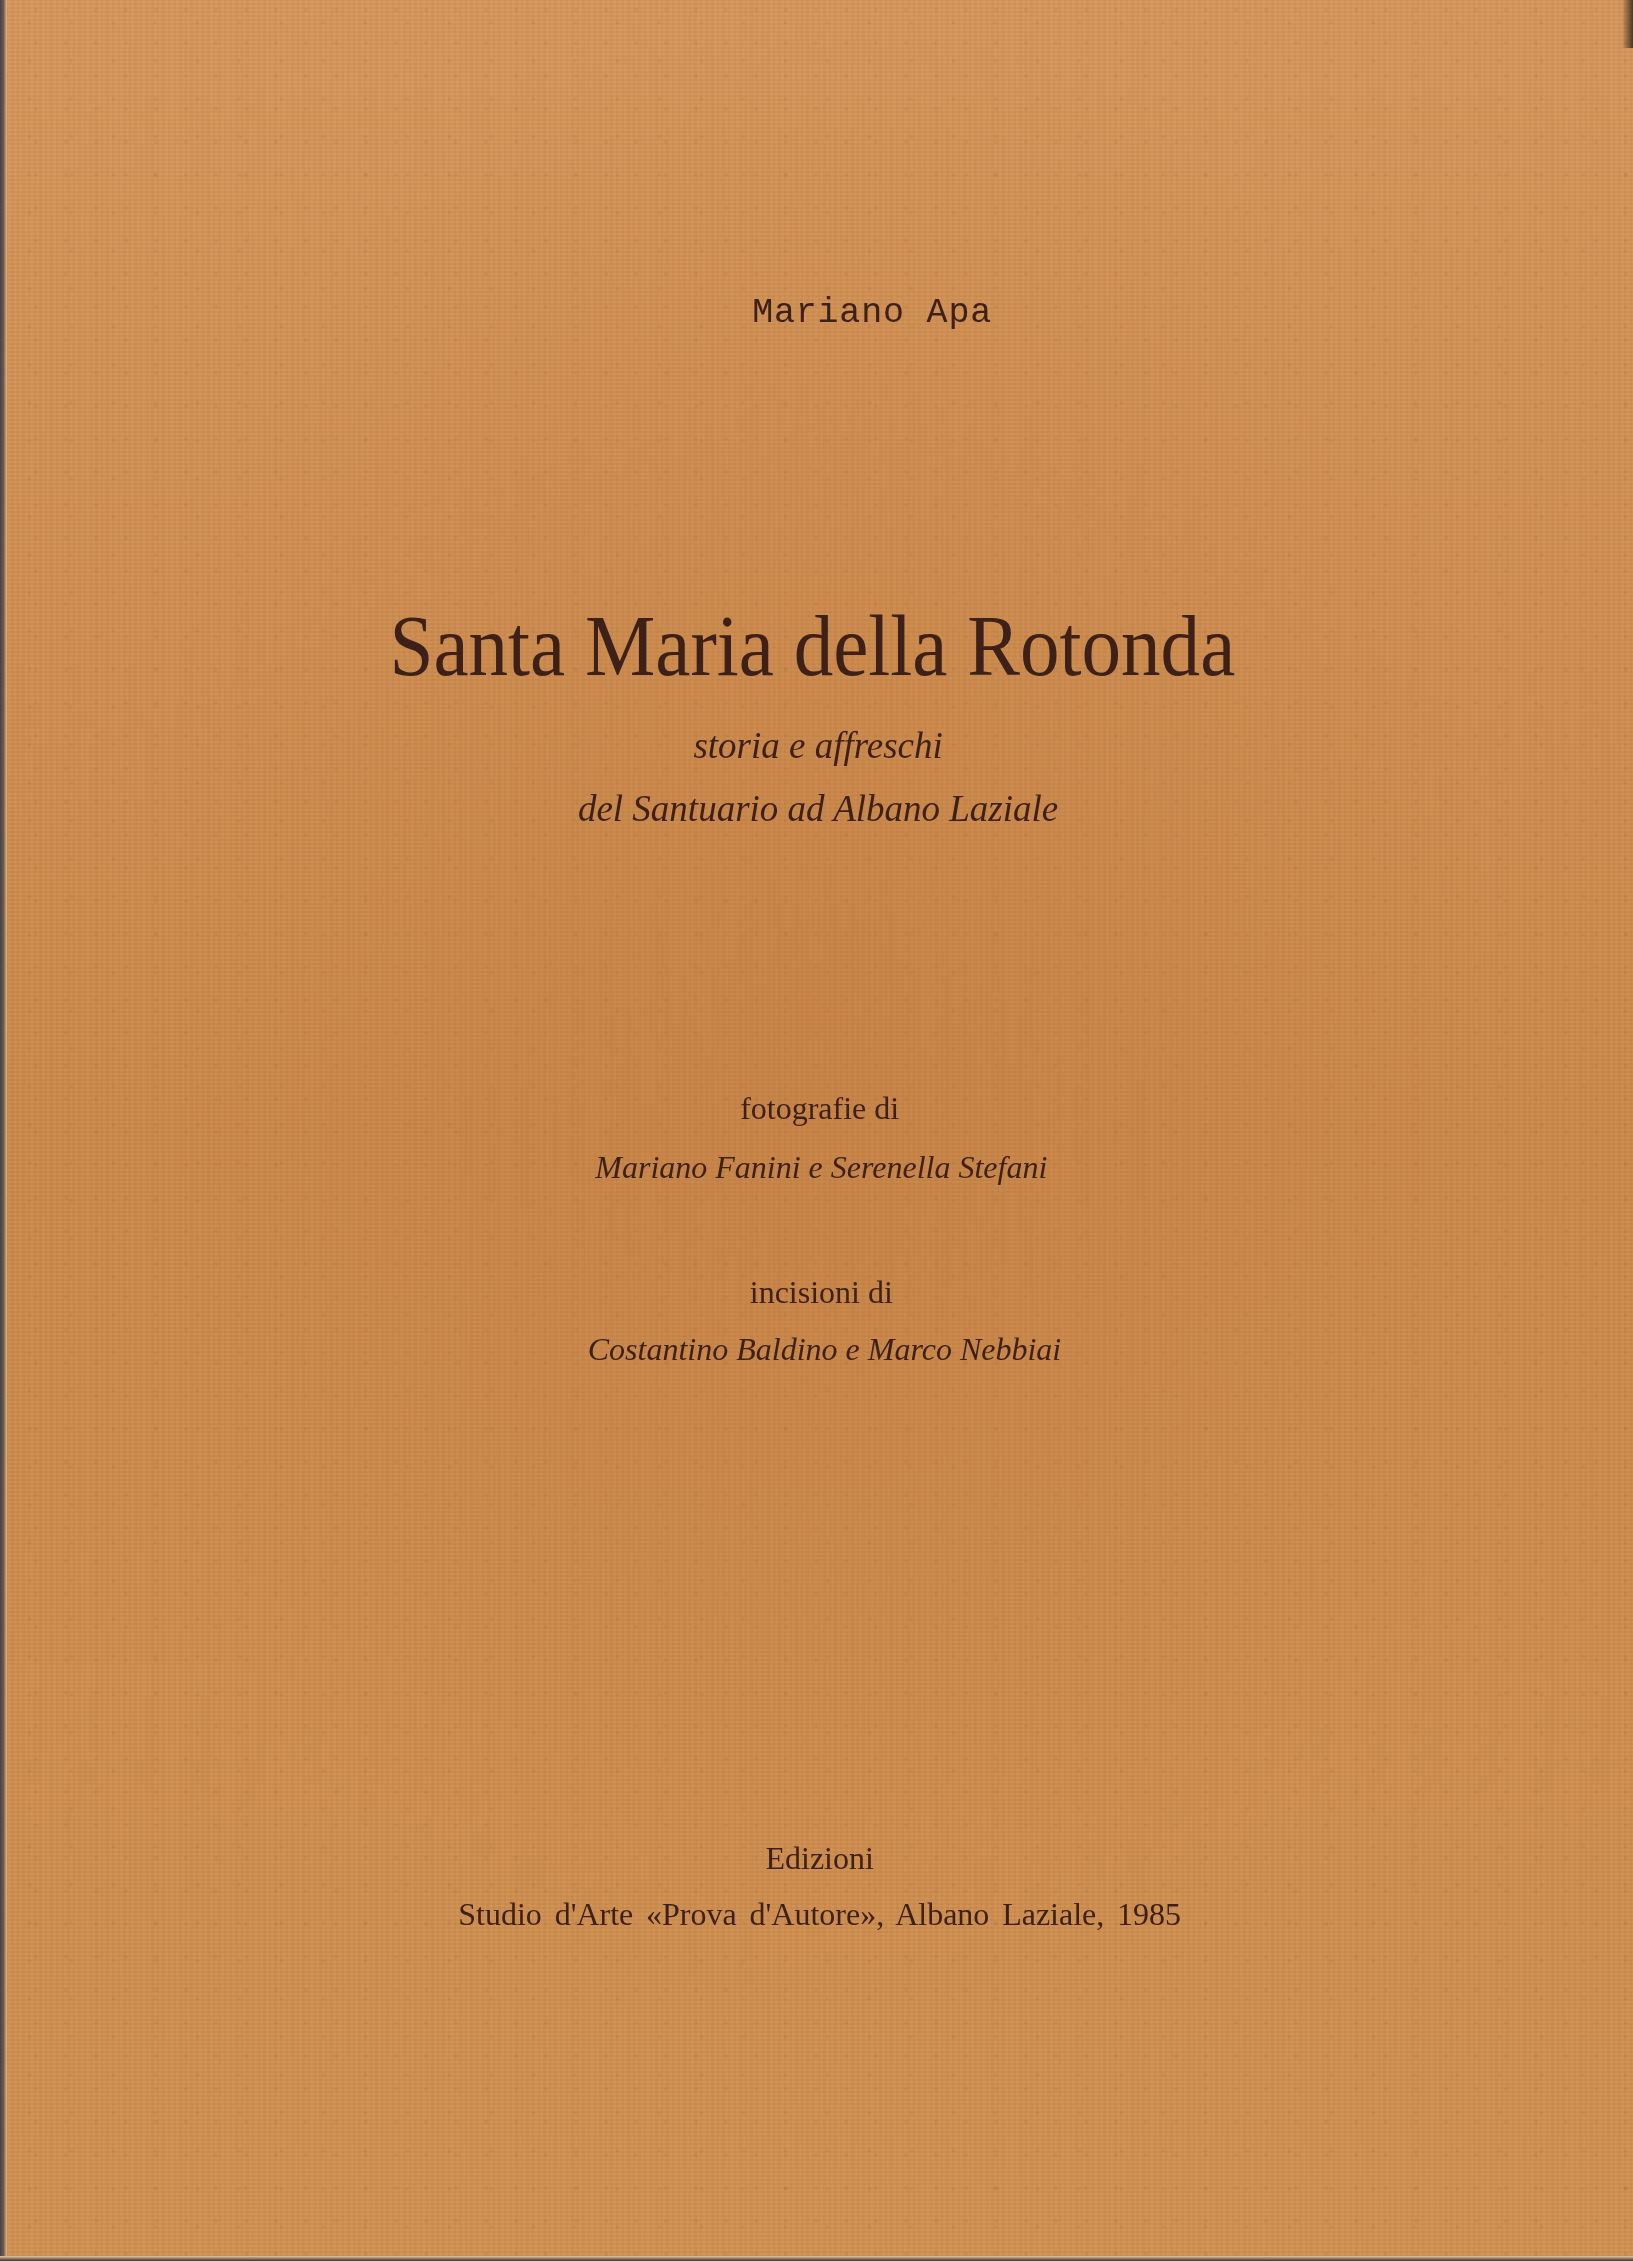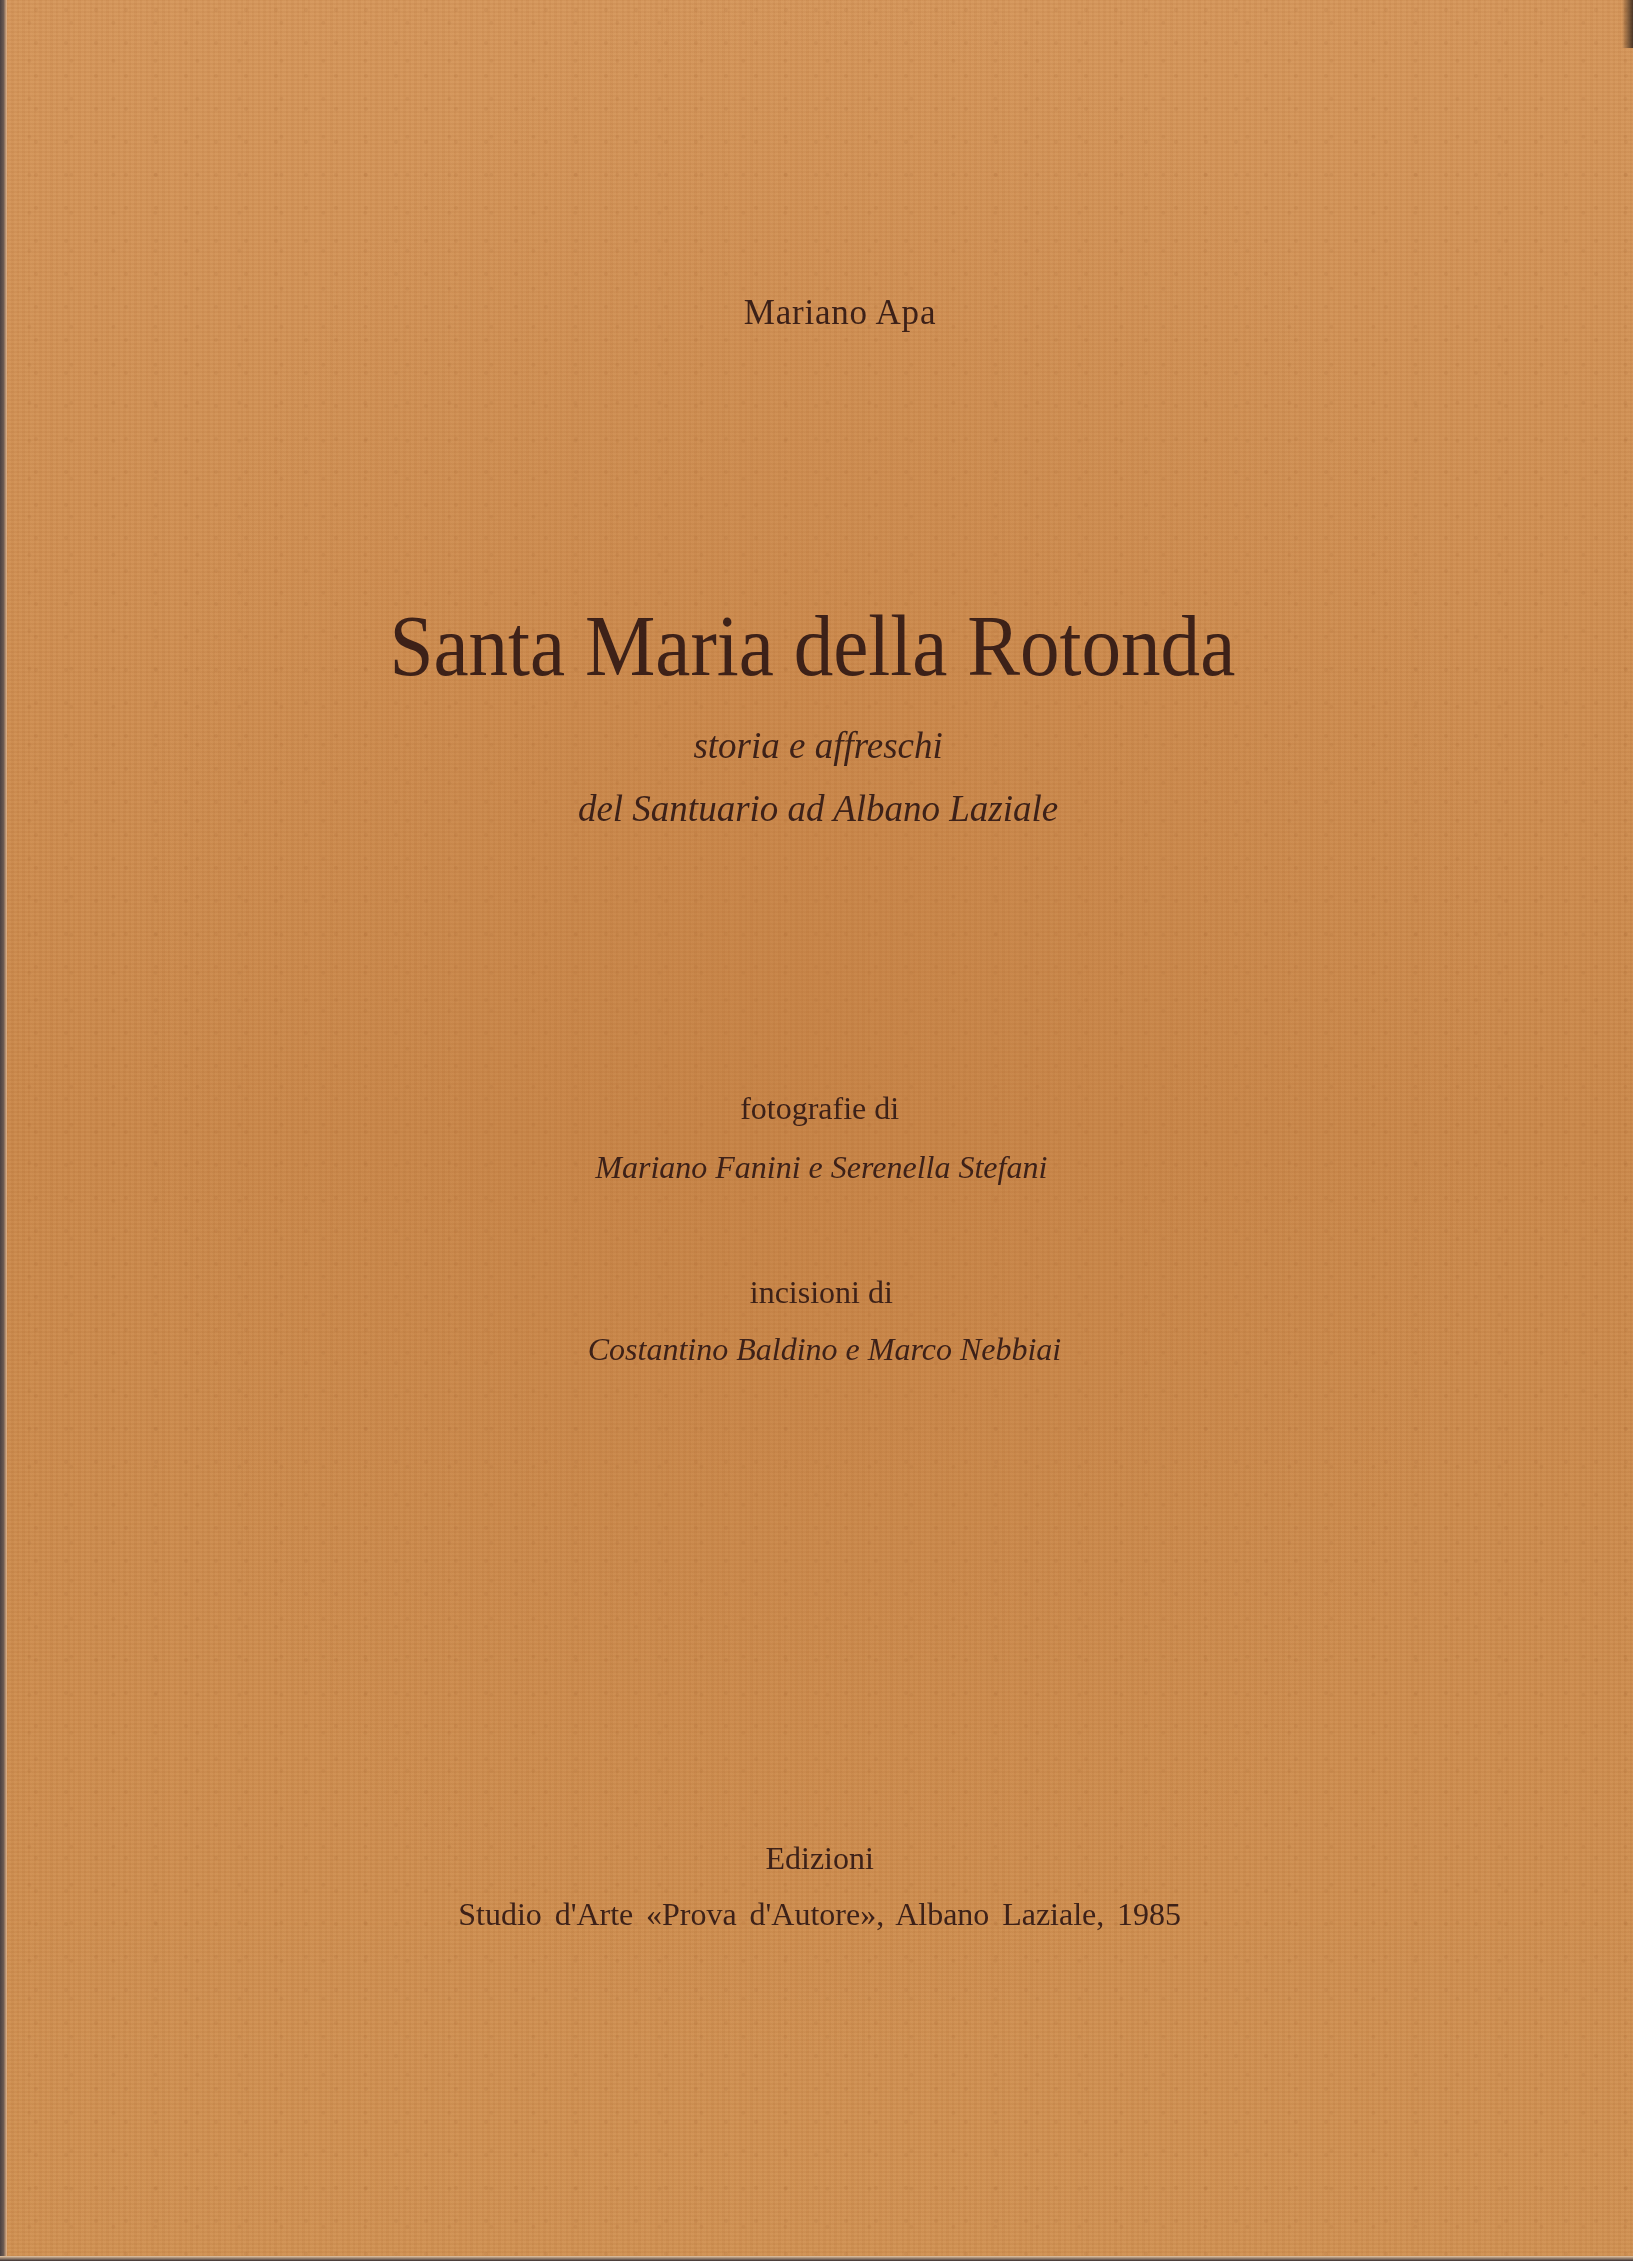--- a/index.html
+++ b/index.html
@@ -61,24 +61,24 @@
       color: #3d2118;
       white-space: nowrap;
     }
     .serif {
       font-family: "Liberation Serif", "DejaVu Serif", serif;
     }
     .author {
       top: 293px;
       left: 688px;
       width: 304px;
-      text-align: center;
+      text-align: right;
       font-size: 35px;
       letter-spacing: 0.8px;
-      font-family: Liberation Serif, serif;
+      font-family: Liberation Mono, monospace;
     }
     .title {
       top: 596px;
       left: 316px;
       width: 992px;
       text-align: center;
       font-size: 86px;
       letter-spacing: 0px;
       transform: scaleX(0.92);
       transform-origin: left top;

